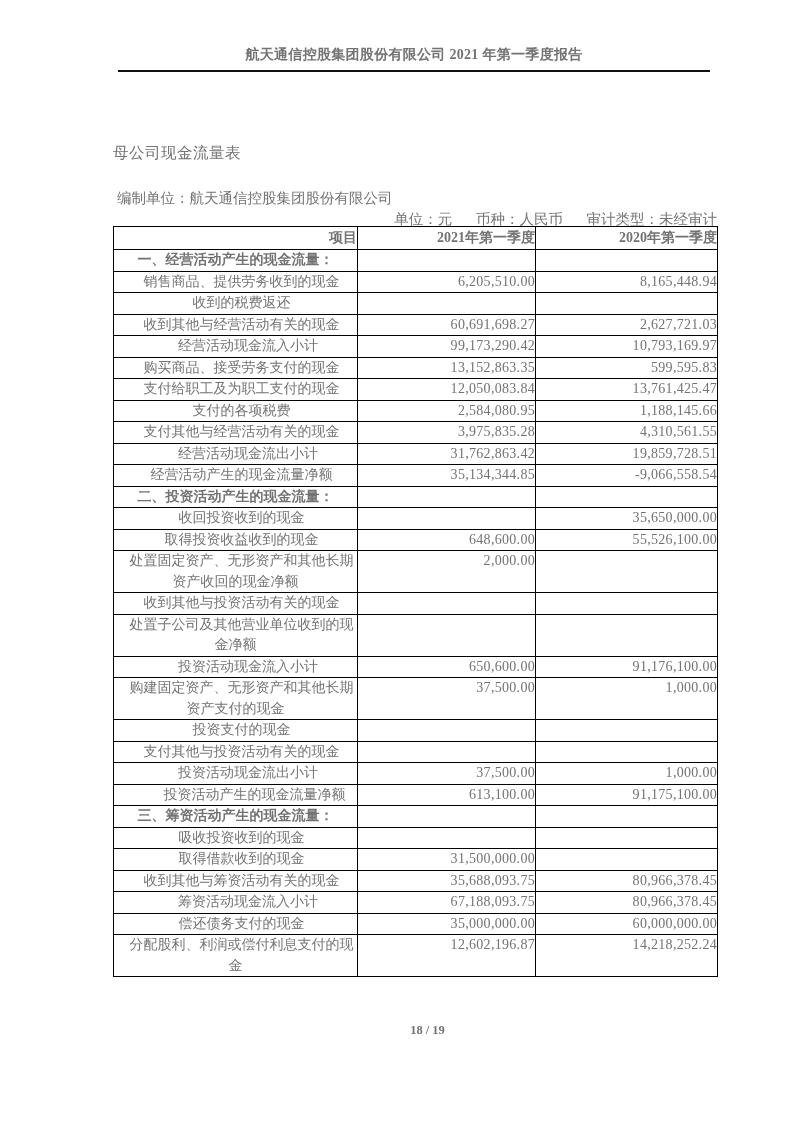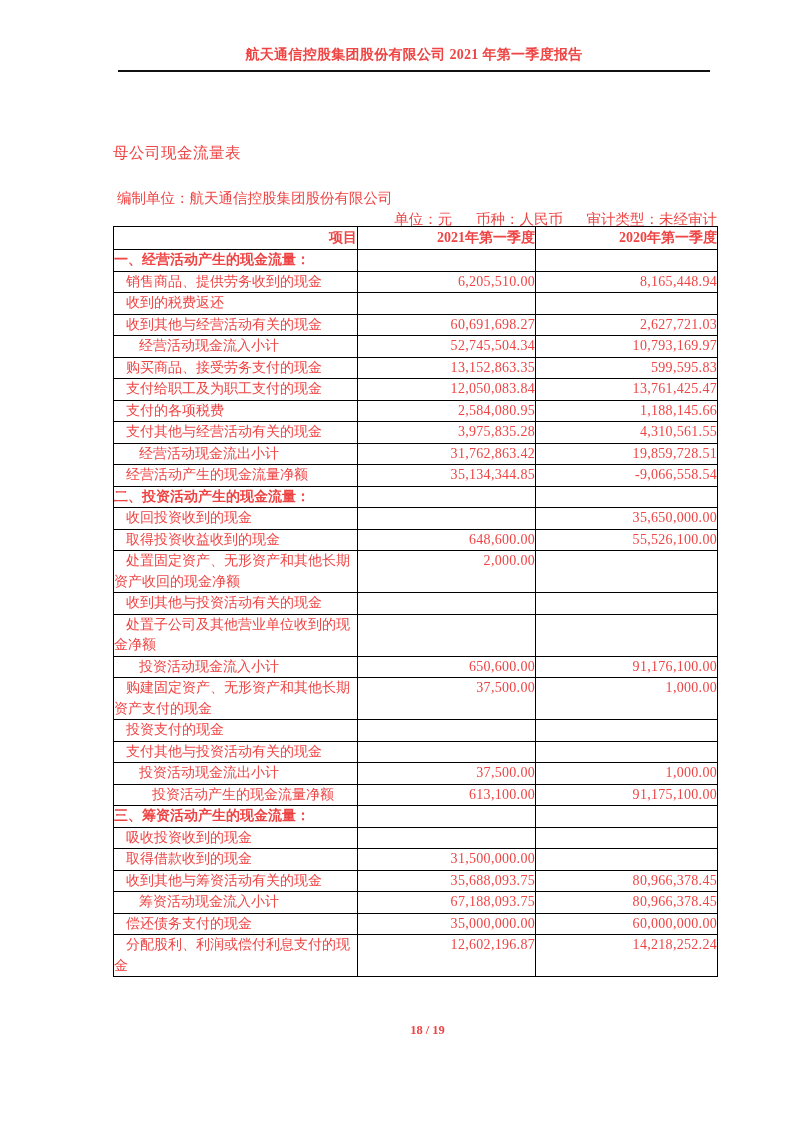--- a/index.html
+++ b/index.html
@@ -1,21 +1,21 @@
 <!DOCTYPE html>
 <html><head>
 <meta charset="utf-8">
 <style>
   html, body { margin: 0; padding: 0; background: #ffffff; }
   .page {
     position: relative;
     width: 793px;
     height: 1122px;
     background: #ffffff;
-    color: #ef4444;
+    color: #737373;
     font-family: "Liberation Serif", "DejaVu Serif", serif;
     overflow: hidden;
   }
   .doc-header {
     position: absolute;
     left: 118px;
     width: 592px;
     top: 46px;
     text-align: center;
     font-size: 14px;
@@ -82,21 +82,21 @@
     font-weight: bold;
     text-align: right;
     line-height: 22px;
     padding: 0;
   }
   table.cashflow td {
     line-height: 20.5px;
     padding: 0;
     vertical-align: top;
   }
-  td.c-label { text-align: left; padding-left: 4px; padding-right: 2px; }
+  td.c-label { text-align: center; padding-left: 4px; padding-right: 2px; }
   td.c-label.i0 { text-indent: 0; }
   td.c-label.i1 { text-indent: 12px; }
   td.c-label.i2 { text-indent: 25px; }
   td.c-label.i3 { text-indent: 38px; }
   td.c-num { text-align: right; padding-right: 8px; letter-spacing: 0.3px; }
   tr.bold td { font-weight: bold; }
   .page-footer {
     position: absolute;
     left: 0;
     width: 793px;
@@ -155,21 +155,21 @@
           <td class="c-num"></td>
           <td class="c-num"></td>
         </tr>
         <tr>
           <td class="c-label i1">收到其他与经营活动有关的现金</td>
           <td class="c-num">60,691,698.27</td>
           <td class="c-num">2,627,721.03</td>
         </tr>
         <tr>
           <td class="c-label i2">经营活动现金流入小计</td>
-          <td class="c-num">52,745,504.34</td>
+          <td class="c-num">99,173,290.42</td>
           <td class="c-num">10,793,169.97</td>
         </tr>
         <tr>
           <td class="c-label i1">购买商品、接受劳务支付的现金</td>
           <td class="c-num">13,152,863.35</td>
           <td class="c-num">599,595.83</td>
         </tr>
         <tr>
           <td class="c-label i1">支付给职工及为职工支付的现金</td>
           <td class="c-num">12,050,083.84</td>

